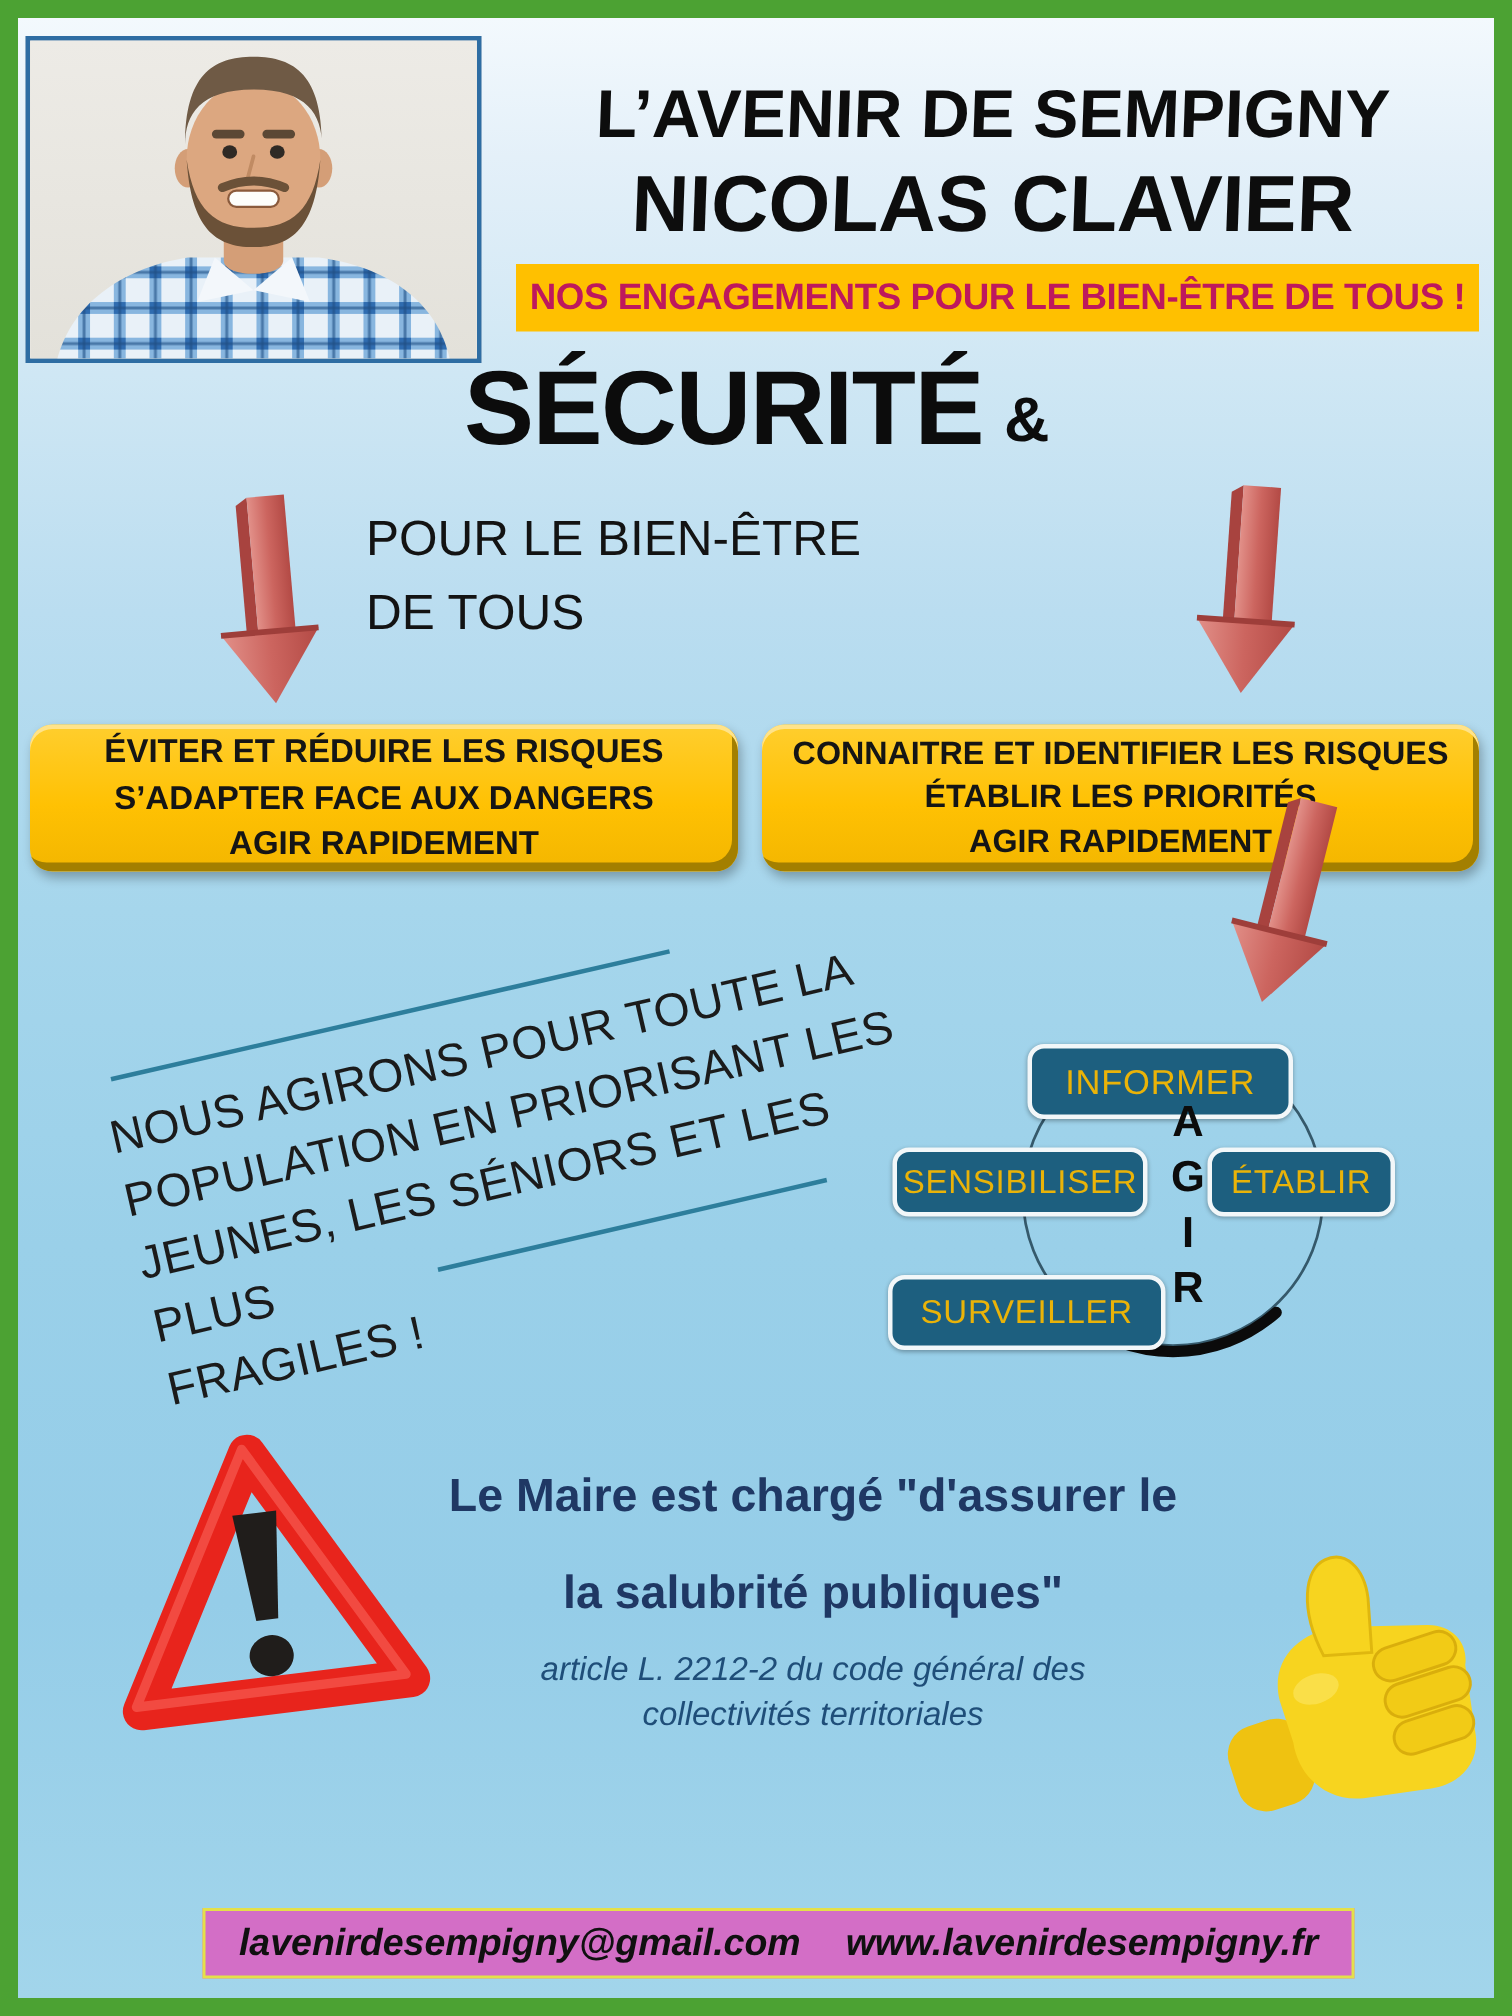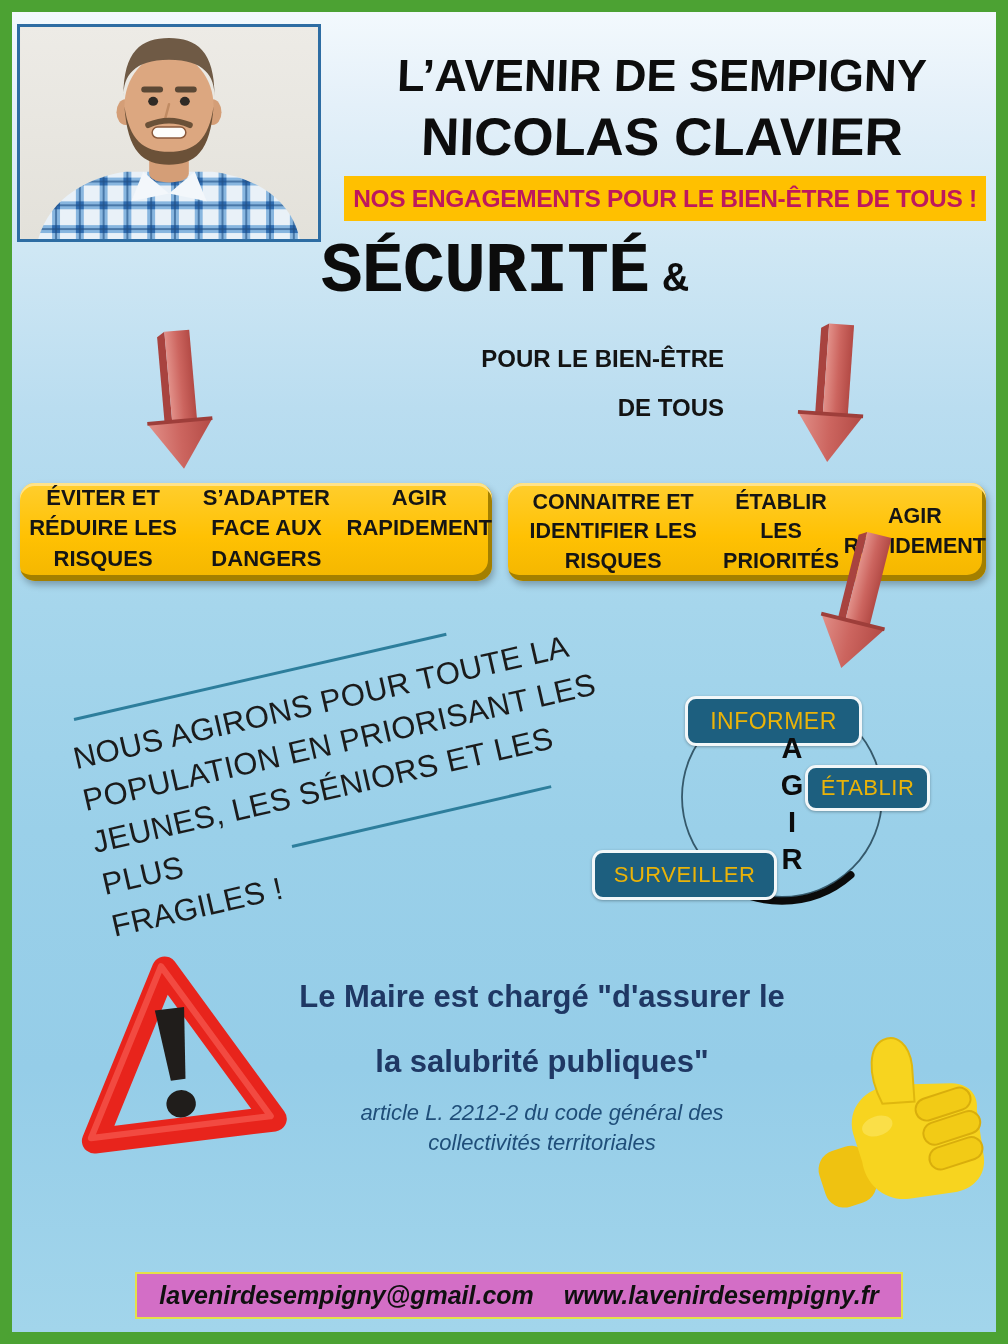--- a/index.html
+++ b/index.html
@@ -19,32 +19,32 @@
   .photo svg{display:block;width:100%;height:100%;}
 
   
   .title1{left:322px;top:38px;width:656px;text-align:center;font-size:45px;font-weight:800;color:#0d0d0d;letter-spacing:0;transform:skewX(-2deg);}
   .title2{left:322px;top:94px;width:656px;text-align:center;font-size:53px;font-weight:800;color:#0d0d0d;transform:skewX(-2deg);}
   .banner{left:332px;top:164px;width:642px;height:45px;background:#FFC000;display:flex;align-items:center;justify-content:center;
     font-size:24.5px;font-weight:700;color:#be185d;letter-spacing:-0.3px;}
 
   
   .headline{left:0;top:222px;width:984px;display:flex;justify-content:center;align-items:flex-start;gap:14px;
-    font-size:70px;font-weight:800;color:#0c0c0c;letter-spacing:-1px;line-height:1.1;font-family:Liberation Mono, monospace;}
+    font-size:70px;font-weight:800;color:#0c0c0c;letter-spacing:-1px;line-height:1.1;}
   .headline .amp{font-size:42px;font-weight:800;align-self:flex-end;padding-bottom:8px;}
-  .subhead{left:232px;top:322px;width:480px;text-align:right;font-size:24px;font-weight:700;color:#131313;line-height:49px;}
+  .subhead{left:232px;top:322px;width:480px;text-align:left;font-size:33px;font-weight:400;color:#131313;line-height:49px;}
 
   
   .arrow{width:96px;height:150px;}
   .arrow-left{left:118px;top:313px;transform:rotate(-5deg);}
   .arrow-right{left:772px;top:306px;transform:rotate(4deg);}
   .arrow-mid{left:798px;top:514px;transform:rotate(14deg);z-index:5;}
 
   
-  .pledge{top:471px;height:98px;border-radius:15px;display:flex;justify-content:center;
+  .pledge{top:471px;height:98px;border-radius:15px;display:flex;flex-direction:column;justify-content:center;
     text-align:center;font-weight:700;color:#151515;line-height:1.38;
     background:linear-gradient(180deg,#FFCE2E 0%,#FFC103 55%,#F3B600 100%);
     box-shadow:inset 0 3px 0 #FFE38A,inset -4px -6px 0 #A37F00,2px 4px 7px rgba(0,0,0,.28);}
   .pledge-left{left:8px;width:472px;font-size:22px;}
   .pledge-right{left:496px;width:478px;font-size:21.5px;align-items:center;}
 
   
   .note{left:57px;top:726px;width:560px;font-size:31px;color:#1b1b1b;line-height:43px;
     transform:rotate(-12.9deg);transform-origin:left top;letter-spacing:.4px;}
   .divider{height:3px;background:#2D7E9C;transform-origin:left center;}
@@ -188,20 +188,21 @@
     <div>JEUNES, LES SÉNIORS ET LES PLUS</div>
     <div>FRAGILES !</div>
   </div>
   <div class="abs divider divider-bottom"></div>
 
   <svg class="abs diagram-svg" viewBox="0 0 380 280">
     <circle cx="195" cy="140" r="100" fill="none" stroke="#35596B" stroke-width="1.8"></circle>
     <circle cx="195" cy="140" r="104" fill="none" stroke="#0b0b0b" stroke-width="7.5" pathLength="100" stroke-dasharray="23 77" stroke-dashoffset="-13.5" stroke-linecap="round"></circle>
   </svg>
   <div class="abs node node-top">INFORMER</div>
+  <div class="abs node node-left">SENSIBILISER</div>
   <div class="abs node node-right">ÉTABLIR</div>
   <div class="abs node node-bleft">SURVEILLER</div>
   <div class="abs agir">
     <span>A</span>
     <span>G</span>
     <span>I</span>
     <span>R</span>
   </div>
 
   <svg class="abs warning-svg" viewBox="0 0 230 230">

